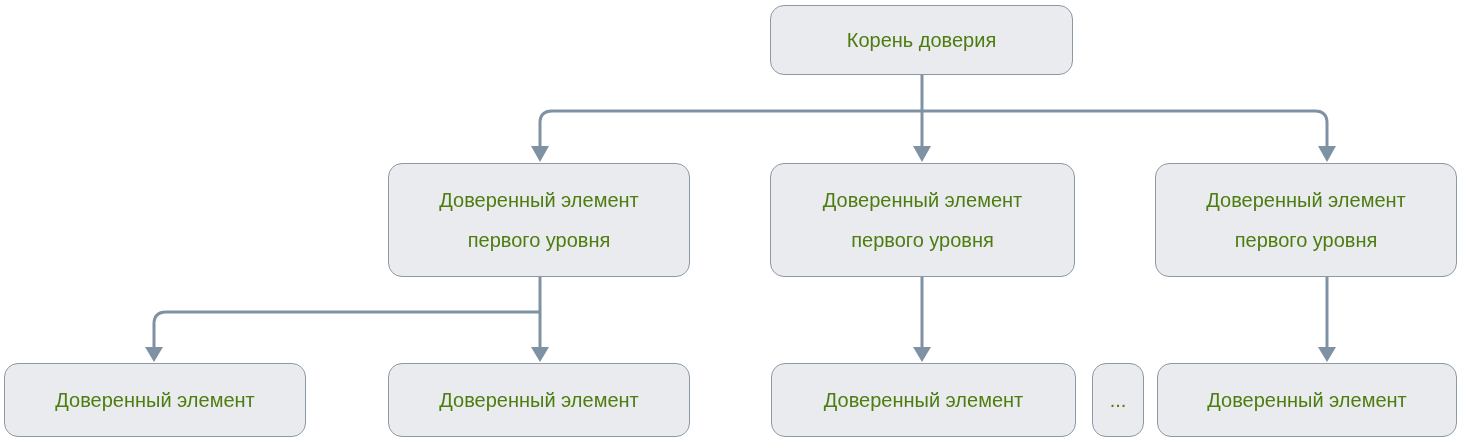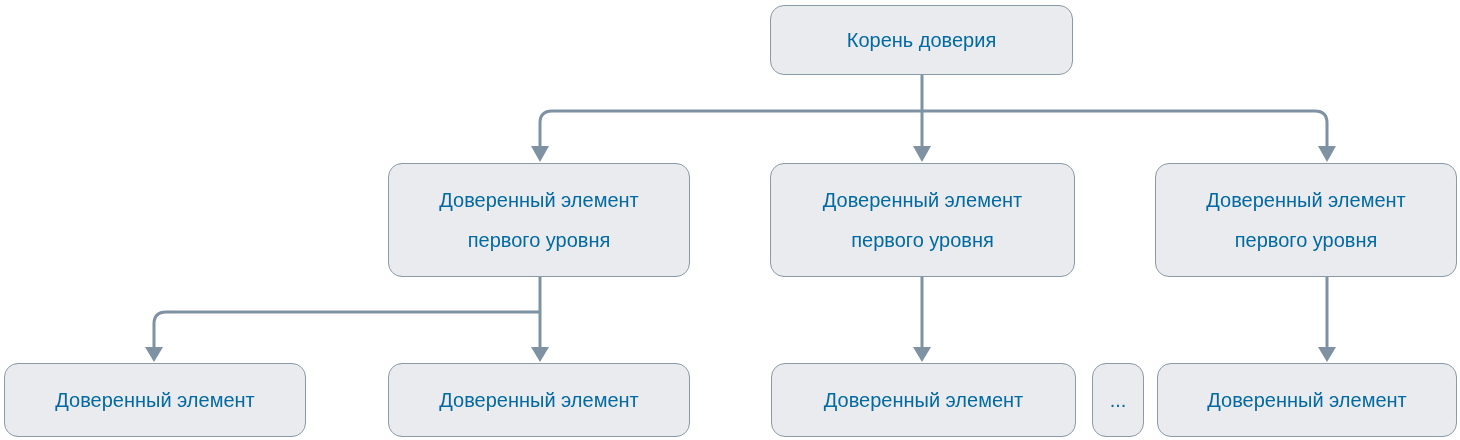--- a/index.html
+++ b/index.html
@@ -35,21 +35,21 @@
   .node {
     position: absolute;
     box-sizing: border-box;
     background: #e9ebee;
     border: 1.5px solid #8b99a6;
     border-radius: 14px;
     display: flex;
     flex-direction: column;
     align-items: center;
     justify-content: center;
-    color: #0369a1;
+    color: #4d7c0f;
     font-size: 20px;
     text-align: center;
   }
   .node-root   { left: 770px;  top: 5px;   width: 303px; height: 70px; }
   .node-l1a    { left: 388px;  top: 163px; width: 302px; height: 114px; }
   .node-l1b    { left: 770px;  top: 163px; width: 305px; height: 114px; }
   .node-l1c    { left: 1155px; top: 163px; width: 302px; height: 114px; }
   .node-l2a    { left: 4px;    top: 363px; width: 302px; height: 74px; }
   .node-l2b    { left: 388px;  top: 363px; width: 302px; height: 74px; }
   .node-l2c    { left: 771px;  top: 363px; width: 305px; height: 74px; }

